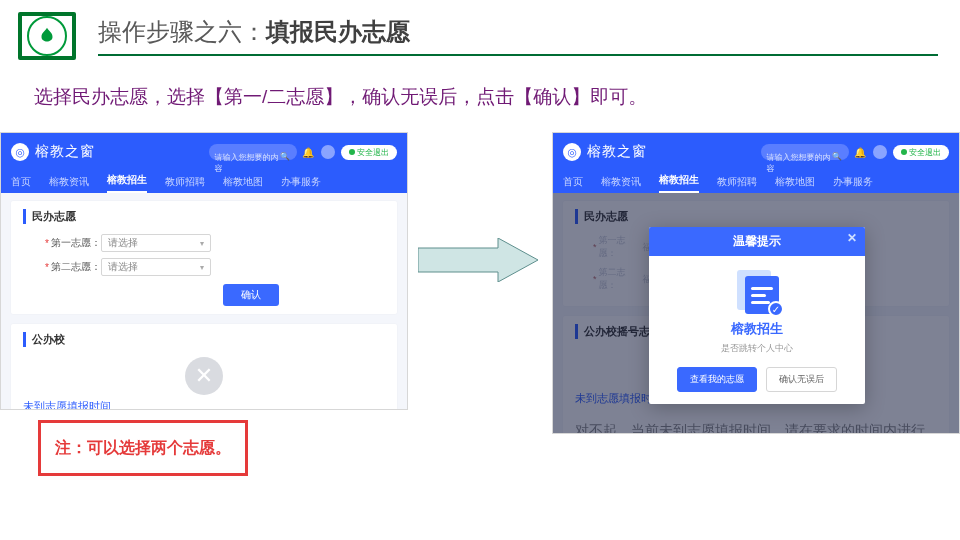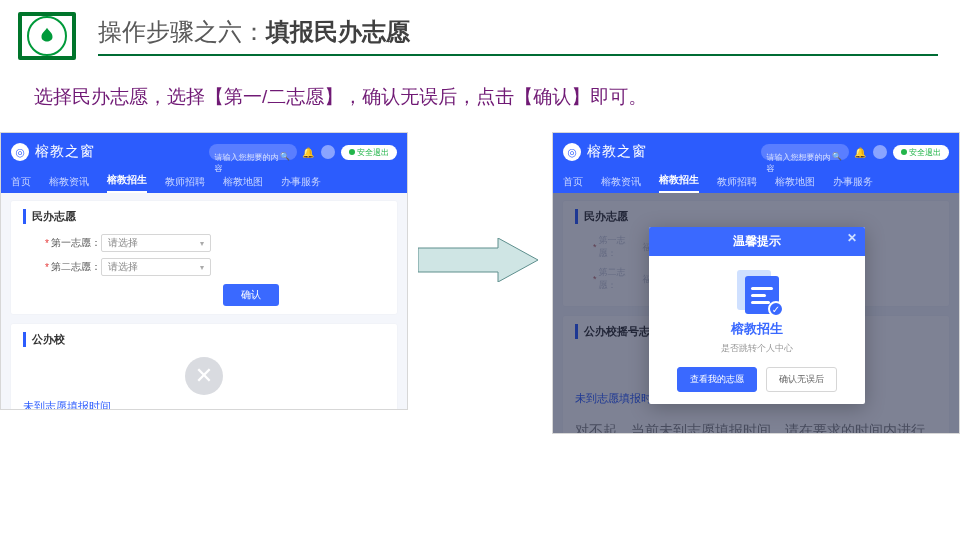--- a/index.html
+++ b/index.html
@@ -145,20 +145,23 @@
           <div class="bottom-msg">未到志愿填报时间</div>
 
         </div>
       </div>
     </div>
 
     <svg class="callout-tri" width="48" height="40">
       <polygon points="24,0 4,38 44,38" fill="#fff" stroke="#e53a3a" stroke-width="3"></polygon>
       <polygon points="24,6 10,36 38,36" fill="#fff"></polygon>
     </svg>
+    <div class="callout">
+      <div class="callout-text">注：可以选择两个志愿。</div>
+    </div>
 
     <svg class="arrow" viewBox="0 0 120 44">
       <polygon points="0,10 80,10 80,0 120,22 80,44 80,34 0,34" fill="#cfe5e4" stroke="#5e8f8d" stroke-width="1"></polygon>
     </svg>
 
     <div class="shot shotB">
       <div class="topbar">
         <div class="tb-logo">◎</div>
         <div class="tb-title">榕教之窗</div>
         <div class="tb-right">

